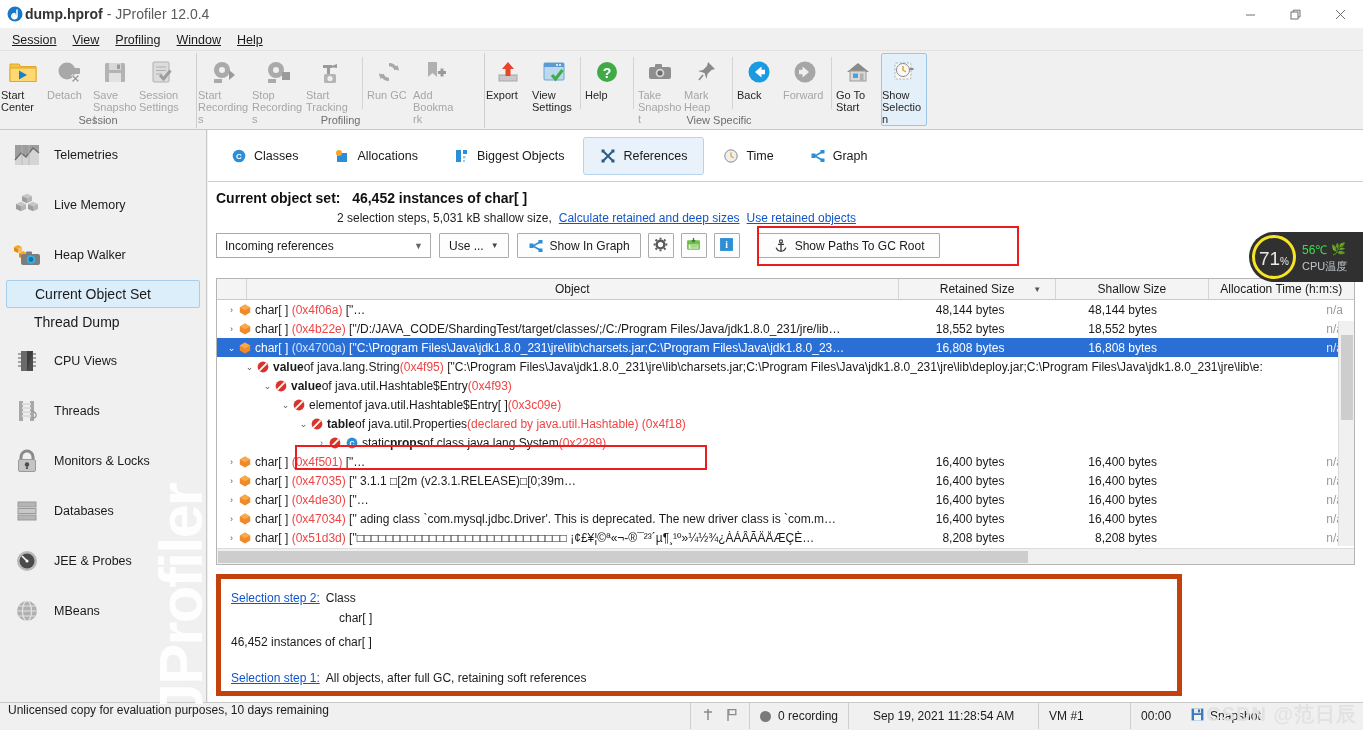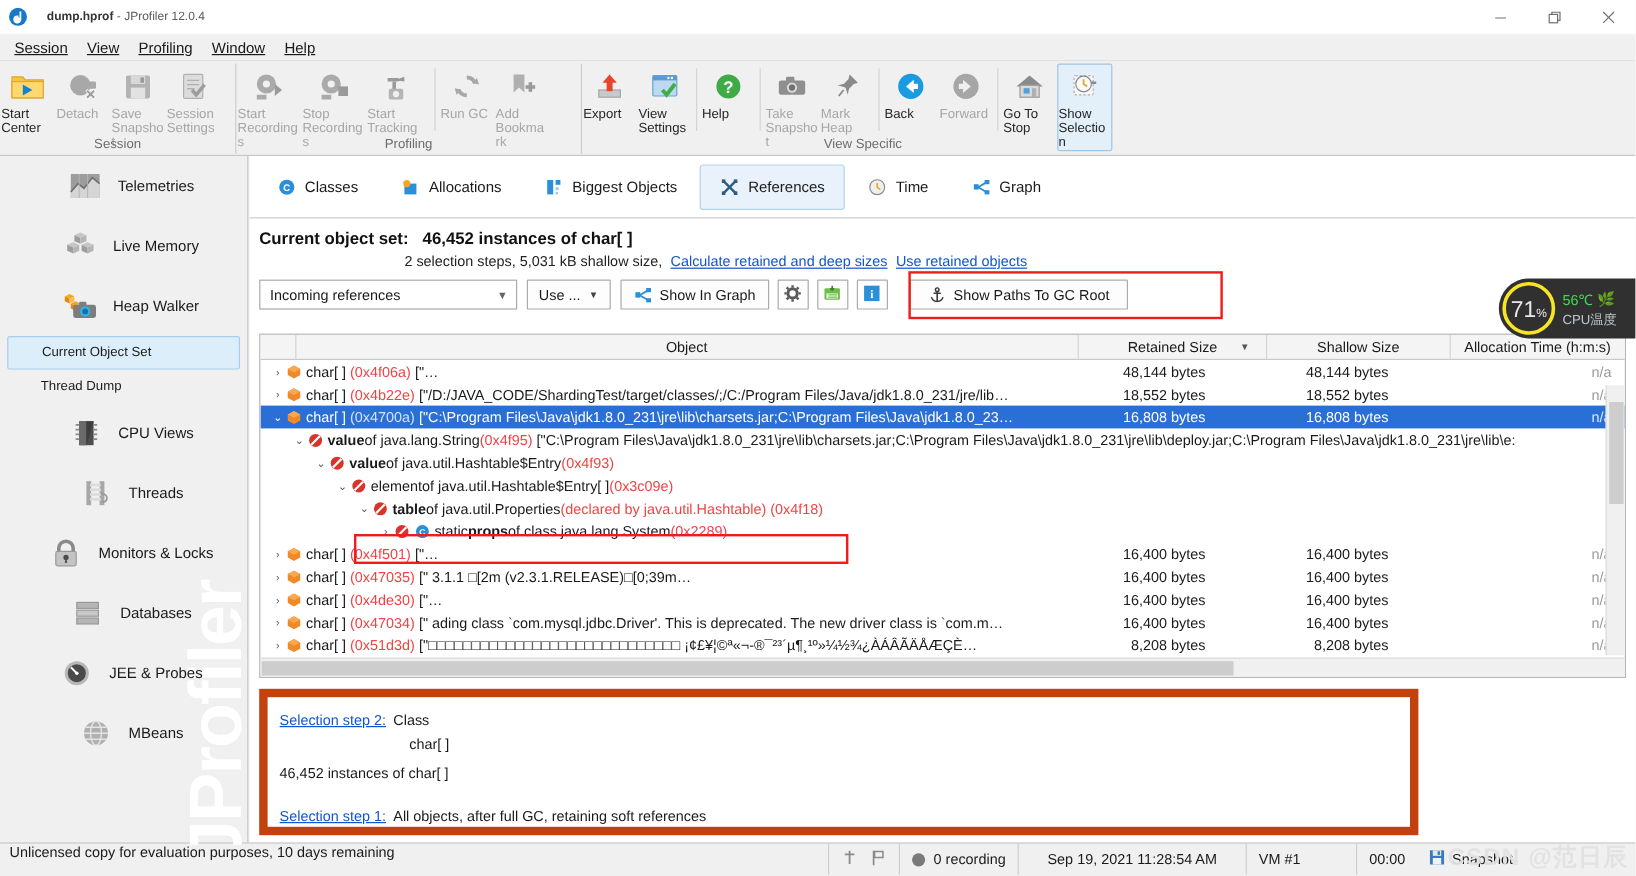--- a/index.html
+++ b/index.html
@@ -14,21 +14,21 @@
   }
   #app { position: relative; width: 1363px; height: 730px; background: #f0f0f0; }
 
   
   .titlebar {
     position: absolute; left: 0; top: 0; width: 1363px; height: 29px;
     background: #ffffff; display: flex; align-items: center;
     border-bottom: 1px solid #f2f2f2;
   }
   .tb-icon { margin-left: 7px; width: 16px; height: 16px; flex: 0 0 auto; }
-  .tb-title { margin-left: 16px; font-size: 10px; color: #5a5a5a; white-space: nowrap;}
+  .tb-title { margin-left: 2px; font-size: 14px; color: #5a5a5a; white-space: nowrap;}
   .tb-title .bold { color: #333; }
   .tb-btns { position: absolute; right: 0; top: 0; height: 29px; display: flex; }
   .tb-btn {
     width: 45px; height: 29px; display: flex; align-items: center; justify-content: center;
     color: #606060; font-size: 13px;
   }
 
   
   .menubar {
     position: absolute; left: 0; top: 29px; width: 1363px; height: 22px;
@@ -66,27 +66,27 @@
   .vsep { width: 1px; background: #d4d4d4; height: 52px; margin: 4px 3px 0 3px; align-self: flex-start;}
   .gsep { width: 1px; background: #cdcdcd; height: 75px; margin-top: 2px; }
 
   
   .sidebar {
     position: absolute; left: 0; top: 130px; width: 207px; height: 574px;
     background: #f0f0f0; border-right: 1px solid #c8c8c8; overflow: hidden;
   }
   .side-item {
     display: flex; align-items: center; height: 50px; padding-left: 12px; cursor: default;
-    position: relative; z-index: 2; justify-content: center;
+    position: relative; z-index: 2;
   }
   .side-item .sico { width: 30px; height: 30px; flex: 0 0 auto; display:flex; align-items:center; justify-content:center;}
   .side-item .slbl { margin-left: 12px; font-size: 12.5px; color: #1a1a1a; }
   .side-sub {
     height: 28px; display: flex; align-items: center; padding-left: 28px;
-    font-size: 11px; color: #1a1a1a; cursor: default; position: relative; z-index: 2;
+    font-size: 14px; color: #1a1a1a; cursor: default; position: relative; z-index: 2;
     margin: 0 6px;
   }
   .side-sub.selected { background: #ddeefb; border: 1px solid #a8cdea; border-radius: 2px; }
   .watermark {
     position: absolute; right: -6px; bottom: -14px; font-size: 62px; font-weight: bold;
     color: #ffffff; opacity: 0.95; writing-mode: vertical-rl; transform: rotate(180deg);
     letter-spacing: -2px; z-index: 1; pointer-events: none; line-height: 62px;
     text-shadow: 0 0 1px #e6e6e6;
   }
 
@@ -159,21 +159,21 @@
   }
   .vscroll .thumb { position: absolute; left: 2px; top: 14px; width: 12px; height: 85px; background: #cdcdcd; }
   .hscroll {
     position: absolute; left: 0; bottom: 0; height: 16px; width: 1138px; background: #f0f0f0; border-top: 1px solid #dcdcdc;
   }
   .hscroll .thumb { position: absolute; left: 1px; top: 2px; width: 810px; height: 12px; background: #cdcdcd; }
 
   
   .detail {
     position: absolute; left: 8px; top: 444px; width: 966px; height: 122px;
-    border: 7px solid #c2410c; background: #fff; padding: 10px 0 0 10px; overflow: hidden; font-size: 12px;
+    border: 5px solid #c2410c; background: #fff; padding: 10px 0 0 10px; overflow: hidden; font-size: 12px;
   }
   .d-line { display: flex; margin-bottom: 2px; line-height: 18px;}
   .d-link { color: #1155cc; text-decoration: underline; cursor: pointer; white-space: nowrap; }
   .d-txt { margin-left: 6px; }
   .d-indent { padding-left: 108px; }
   .d-plain { line-height: 18px; }
   .d-faded { color: #bdbdbd; }
 
   
   .cpuwidget {
@@ -442,21 +442,21 @@
         <div class="vsep"></div>
         <div class="rbtn">
           <span class="ico">
             <svg width="26" height="26" viewBox="0 0 26 26">
               <path d="M13 4 L24 13 H2 Z" fill="#8a8a8a"></path>
               <rect x="5" y="12" width="16" height="10" fill="#d9d9d9" stroke="#9a9a9a"></rect>
               <rect x="8" y="14.5" width="5" height="4.5" fill="#4aa3dd"></rect>
               <rect x="15" y="14.5" width="3.5" height="7.5" fill="#b0b0b0"></rect>
             </svg>
           </span>
-          <span class="lbl">Go To Stop</span>
+          <span class="lbl">Go To Start</span>
         </div>
         <div class="rbtn active">
           <span class="ico">
             <svg width="26" height="26" viewBox="0 0 26 26">
               <rect x="4" y="4" width="16" height="16" rx="1" fill="#f7f7f7" stroke="#b0b0b0" stroke-dasharray="2 1.6"></rect>
               <circle cx="12" cy="11" r="6.5" fill="#fafafa" stroke="#8a8a8a"></circle>
               <path d="M12 7 v4 l3 2" stroke="#e8a32a" stroke-width="1.5" fill="none"></path>
               <rect x="18.5" y="9" width="4" height="2" fill="#8a8a8a"></rect>
             </svg>
           </span>

